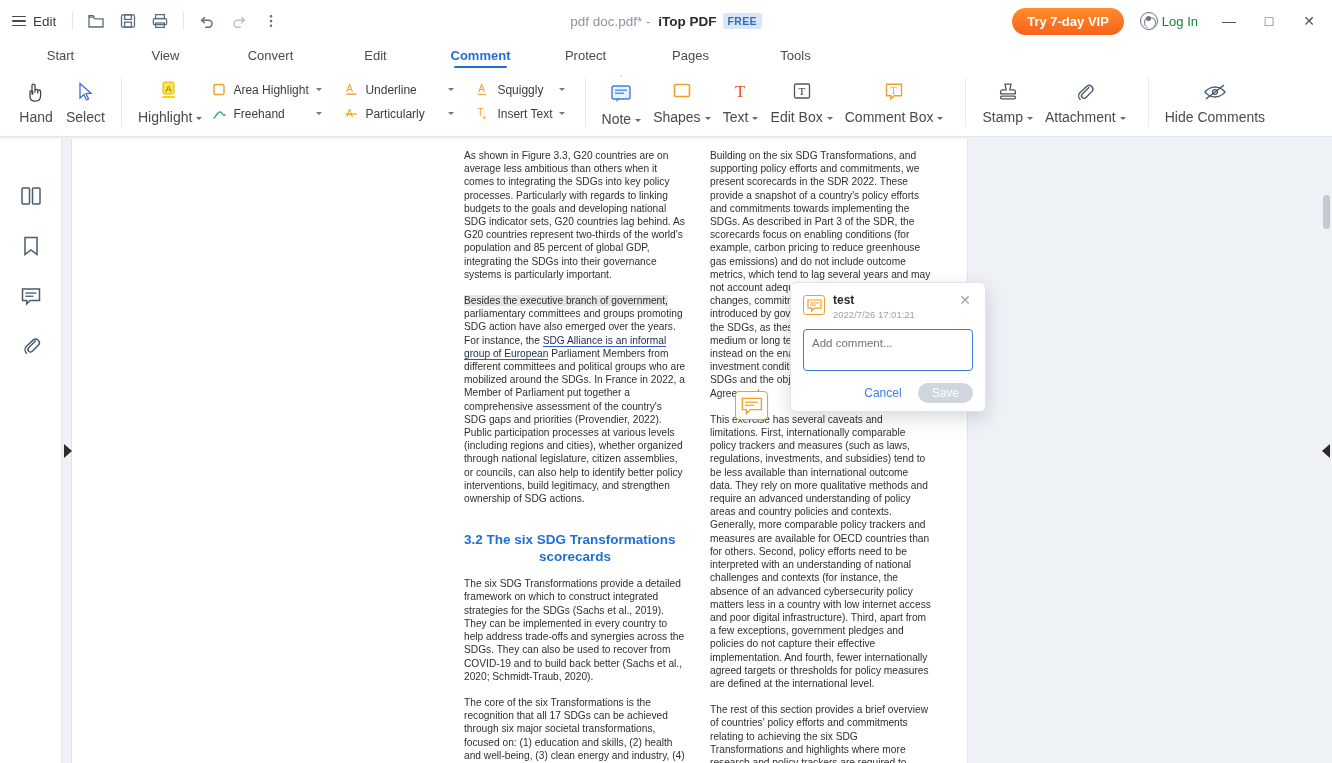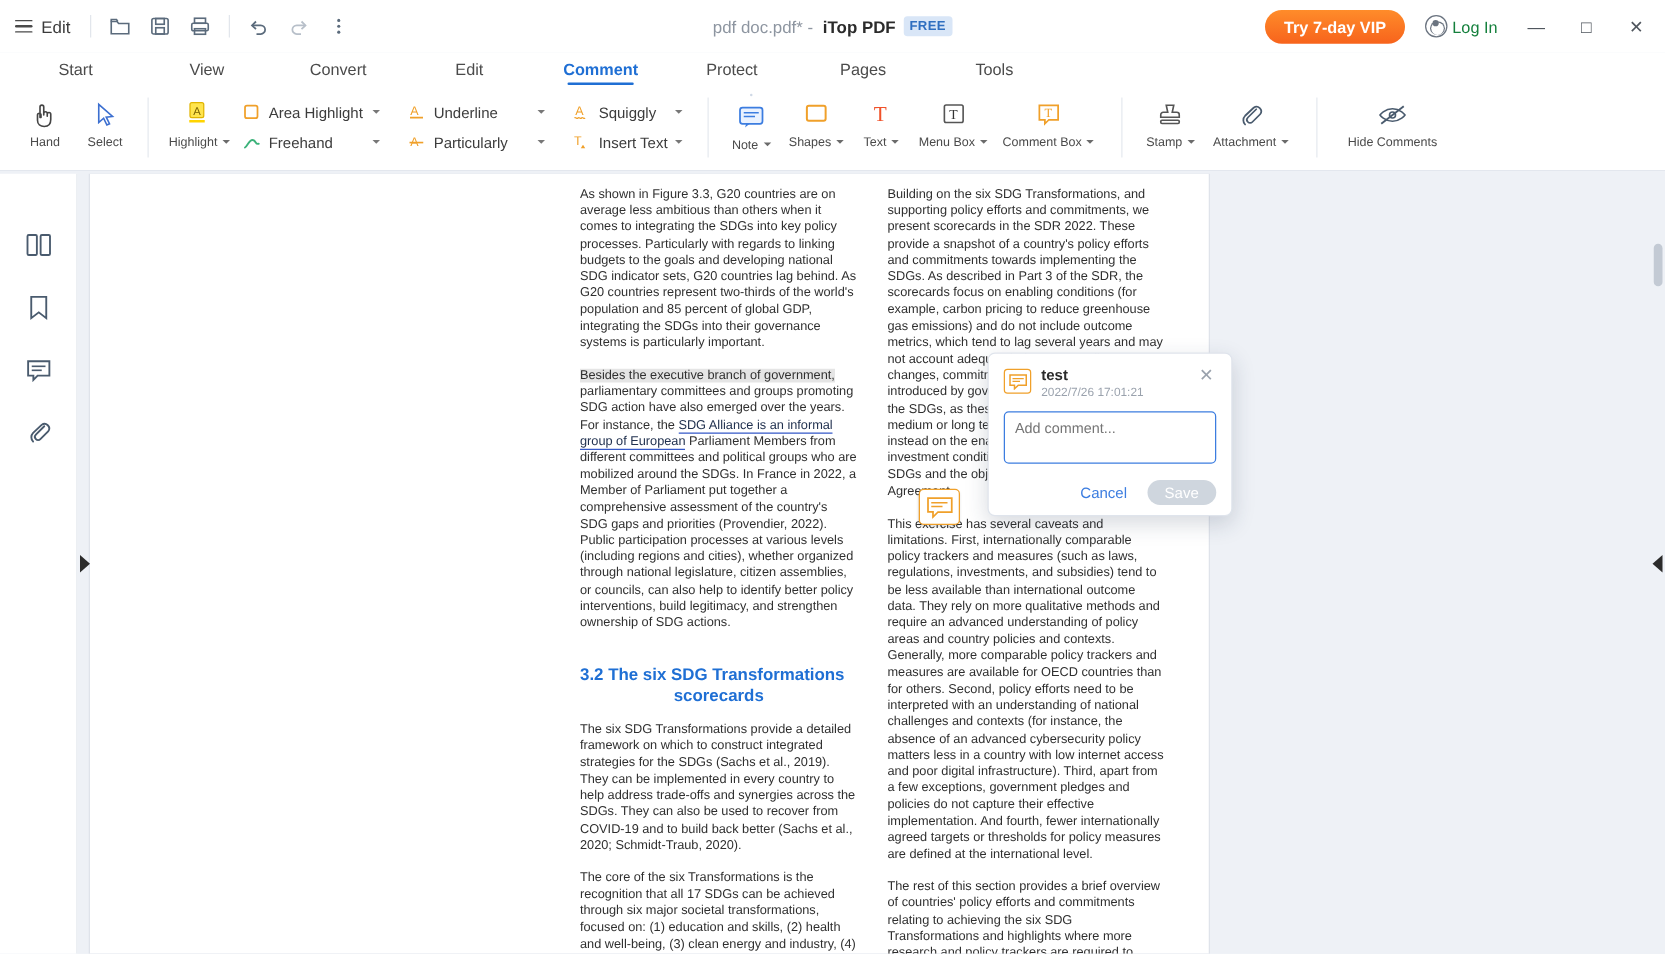--- a/index.html
+++ b/index.html
@@ -105,21 +105,21 @@
     border-bottom:1px solid #e3e7ee;
     display:flex; align-items:flex-start;
     padding:6px 0 0 12px;
     position:relative;
   }
   .tool {
     display:flex; flex-direction:column; align-items:center;
     min-width:48px; padding:3px 6px 0 6px; cursor:pointer; position:relative;
   }
   .tool .glyph { height:30px; display:flex; align-items:center; justify-content:center; }
-  .tool .lbl { font-size:10px; color:#4a4a4a; margin-top:2px; white-space:nowrap; }
+  .tool .lbl { font-size:14px; color:#4a4a4a; margin-top:2px; white-space:nowrap; }
   .tool .lbl.with-caret::after {
     content:""; display:inline-block; margin-left:4px;
     border-left:3.2px solid transparent; border-right:3.2px solid transparent;
     border-top:3.8px solid #6b6b6b; vertical-align:2px;
   }
   .vsep { width:1px; height:48px; background:#e6eaf0; margin:4px 10px 0 10px; }
 
   .stack { display:flex; flex-direction:column; gap:5px; padding-top:6px; }
   .stack-row {
     display:flex; align-items:center; gap:6px;
@@ -480,21 +480,21 @@
     <span class="lbl with-caret">Text</span>
   </div>
 
   <div class="tool">
     <span class="glyph">
       <svg width="26" height="24" viewBox="0 0 26 24">
           <rect x="5.5" y="4" width="15" height="14" rx="1.4" fill="none" stroke="#555" stroke-width="1.3"></rect>
           <text x="9.4" y="15" font-family="Liberation Serif" font-size="11" fill="#333">T</text>
         </svg>
     </span>
-    <span class="lbl with-caret">Menu Box</span>
+    <span class="lbl with-caret">Edit Box</span>
   </div>
 
   <div class="tool">
     <span class="glyph">
       <svg width="26" height="24" viewBox="0 0 26 24">
           <path d="M5.5 4.2h15v11.6h-7.4l-3.2 3.2v-3.2H5.5z" fill="none" stroke="#f0a02a" stroke-width="1.4"></path>
           <text x="9.6" y="13.6" font-family="Liberation Serif" font-size="10" fill="#f0a02a">T</text>
         </svg>
     </span>
     <span class="lbl with-caret">Comment Box</span>

